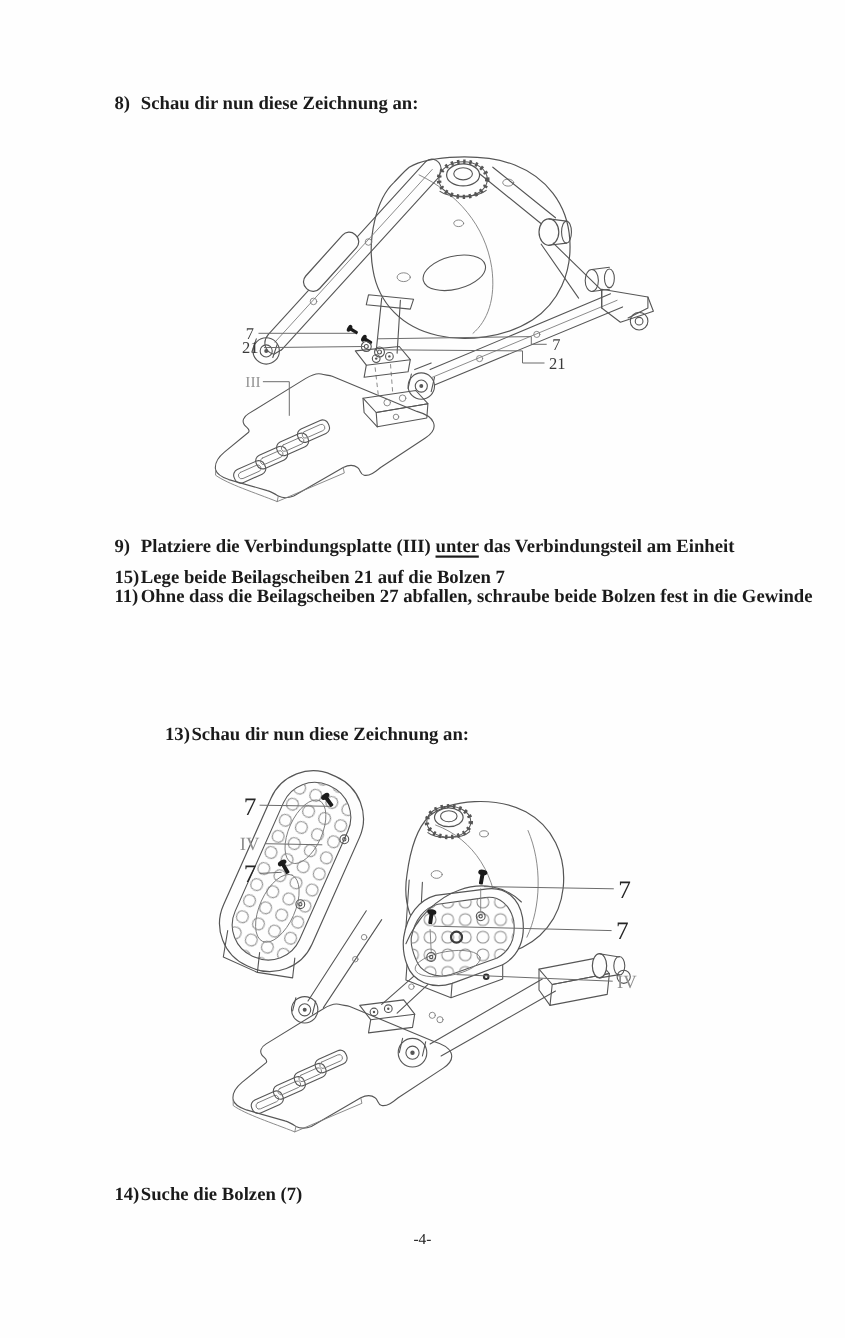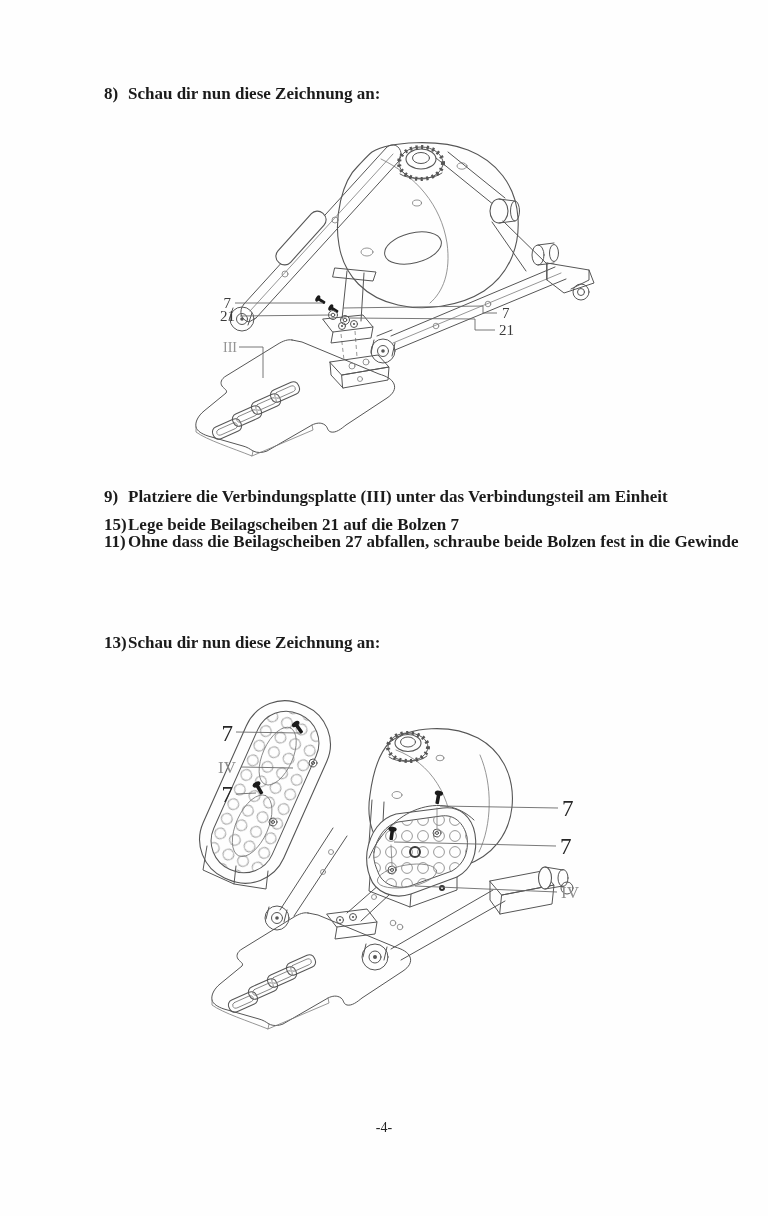--- a/index.html
+++ b/index.html
@@ -2,21 +2,21 @@
 <html><head>
 <meta charset="utf-8">
 <style>
   html,body{margin:0;padding:0;background:#ffffff;}
   .page{position:relative;width:768px;height:1216px;background:#fefefe;overflow:hidden;
         font-family:"Liberation Serif",serif;color:#1b1b1b;}
   .step{position:absolute;left:104px;font-weight:bold;font-size:17px;}
   .row{display:flex;line-height:27px;}
   .num{flex:0 0 24px;width:24px;}
   .txt{white-space:pre;}
-  .ul{text-decoration-thickness:1.5px;text-underline-offset:3px;}
+  .ul{text-decoration:underline;text-decoration-thickness:1.5px;text-underline-offset:3px;}
   .pageno{position:absolute;left:0;right:0;top:1120px;text-align:center;
           font-size:14px;font-weight:normal;color:#222;}
   .fig{position:absolute;}
   
   .ln{fill:none;stroke:#565656;stroke-width:1;stroke-linecap:round;stroke-linejoin:round;}
   .ln2{fill:none;stroke:#7b7b7b;stroke-width:0.8;stroke-linecap:round;stroke-linejoin:round;}
   .hs{fill:#fefefe;stroke:#565656;stroke-width:1.1;stroke-linejoin:round;}
   .dsh{fill:none;stroke:#8a8a8a;stroke-width:0.9;stroke-dasharray:4 3;}
   .ld{fill:none;stroke:#6a6a6a;stroke-width:0.9;}
   .ribs{fill:none;stroke:#565656;stroke-width:4;stroke-dasharray:2.2 3.4;}
@@ -191,21 +191,21 @@
   </div>
 
   <div class="step" style="top:528px;">
     <div class="row">
       <span class="num">11)</span>
       <span class="txt">Ohne dass die Beilagscheiben 27 abfallen, schraube beide Bolzen fest in die Gewinde</span>
     </div>
   </div>
 
 
-  <div class="step" style="top:629px;">
+  <div class="step" style="top:654px;margin-left:46px;">
     <div class="row">
       <span class="num">13)</span>
       <span class="txt">Schau dir nun diese Zeichnung an:</span>
     </div>
   </div>
 
   <div class="fig" style="left:95px;top:700px;width:570px;height:360px;">
     <svg width="570" height="360" viewBox="0 0 570 360">
       <defs>
         <pattern id="bub2" width="16" height="16" patternUnits="userSpaceOnUse">
@@ -350,16 +350,22 @@
 
       <text class="lblBig" x="138" y="41" text-anchor="end">7</text>
       <text class="lblLight2" x="141" y="73" text-anchor="end">IV</text>
       <text class="lblBig" x="138" y="102" text-anchor="end">7</text>
       <text class="lblBig" x="467" y="116">7</text>
       <text class="lblBig" x="465" y="154">7</text>
       <text class="lblLight2" x="466" y="198">IV</text>
     </svg>
   </div>
 
+  <div class="step" style="top:1072px;">
+    <div class="row">
+      <span class="num">14)</span>
+      <span class="txt">Suche die Bolzen (7)</span>
+    </div>
+  </div>
 
   <div class="pageno">-4-</div>
 
 </div>
 
 </body></html>

